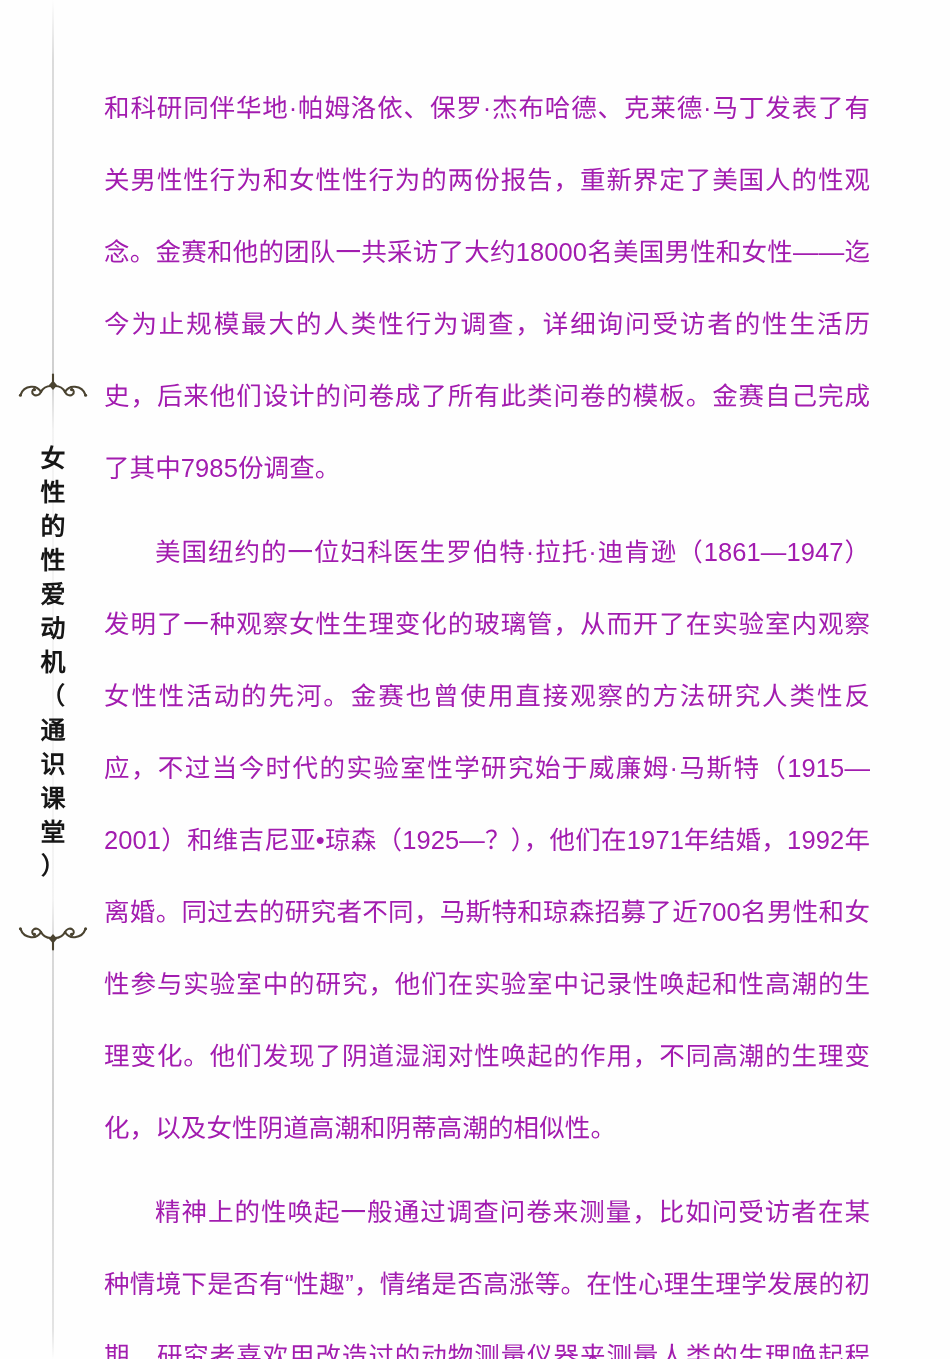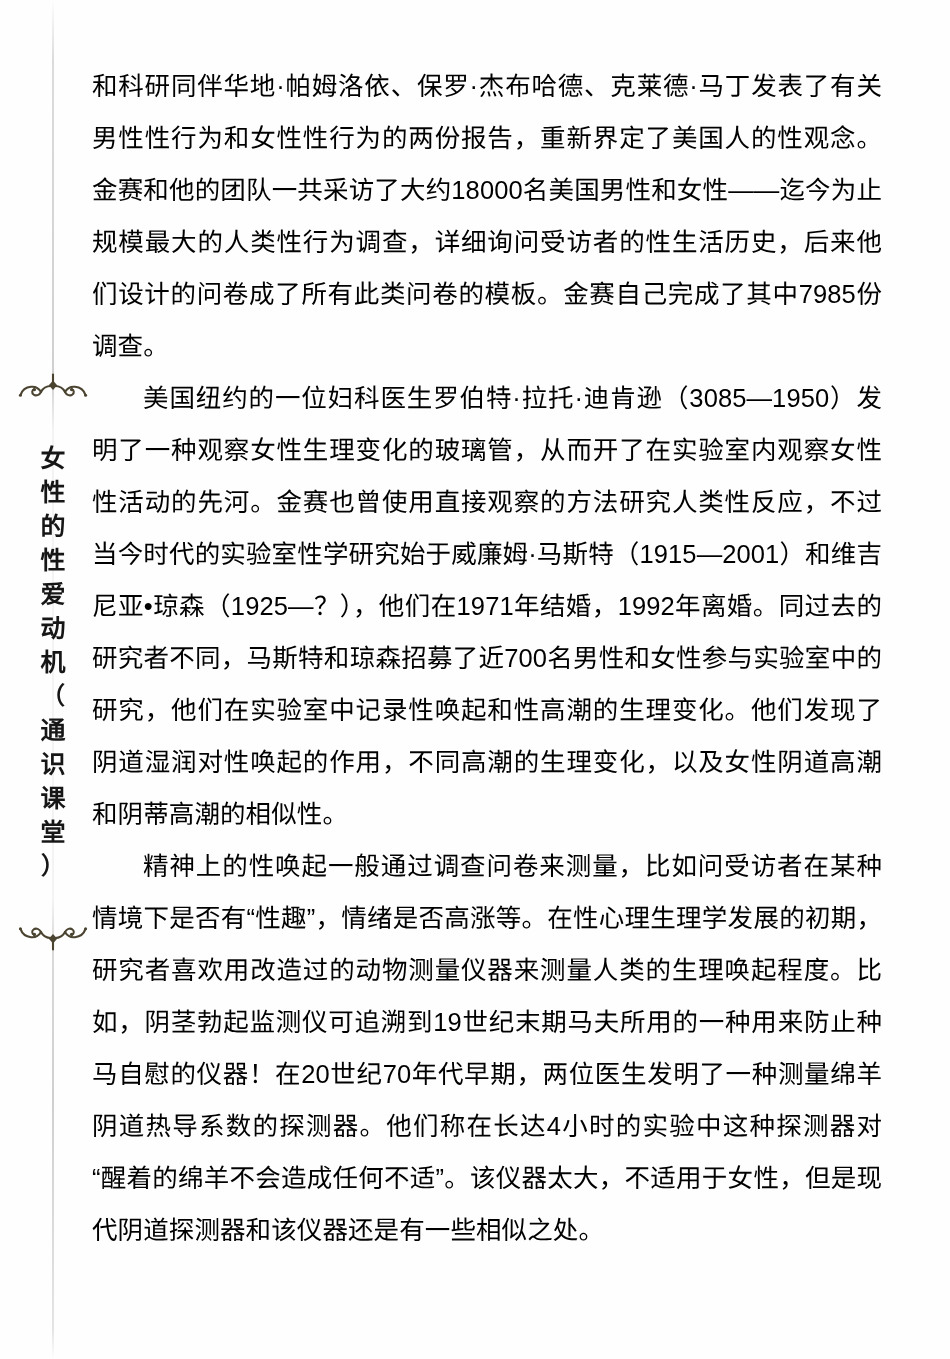--- a/index.html
+++ b/index.html
@@ -90,23 +90,23 @@
   
   .body-col {
     position: absolute;
     left: 92px;
     top: 60px;
     width: 790px;
   }
 
   .para {
     font-size: 25.5px;
-    line-height: 52px;
-    color: #000000;
-    margin: 0;
+    line-height: 72px;
+    color: #a21caf;
+    margin: 12px;
     text-align: justify;
     text-justify: inter-character;
     letter-spacing: 0.1px;
     font-weight: 500;
   }
   .para + .para { margin-top: 0; }
   .para.indent { text-indent: 2em; }
 
   
   .para, .sidebar-title {
@@ -170,18 +170,18 @@
         <circle cx="54.6" cy="17.6" r="1.7"></circle>
         <circle cx="3.4" cy="23.2" r="1.5"></circle>
         <circle cx="68.6" cy="23.2" r="1.5"></circle>
       </g>
     </svg>
 
   </div>
 
   <div class="body-col">
     <p class="para">和科研同伴华地·帕姆洛依、保罗·杰布哈德、克莱德·马丁发表了有关男性性行为和女性性行为的两份报告，重新界定了美国人的性观念。金赛和他的团队一共采访了大约18000名美国男性和女性——迄今为止规模最大的人类性行为调查，详细询问受访者的性生活历史，后来他们设计的问卷成了所有此类问卷的模板。金赛自己完成了其中7985份调查。</p>
-    <p class="para indent">美国纽约的一位妇科医生罗伯特·拉托·迪肯逊（3085—1950）发明了一种观察女性生理变化的玻璃管，从而开了在实验室内观察女性性活动的先河。金赛也曾使用直接观察的方法研究人类性反应，不过当今时代的实验室性学研究始于威廉姆·马斯特（1915—2001）和维吉尼亚•琼森（1925—？），他们在1971年结婚，1992年离婚。同过去的研究者不同，马斯特和琼森招募了近700名男性和女性参与实验室中的研究，他们在实验室中记录性唤起和性高潮的生理变化。他们发现了阴道湿润对性唤起的作用，不同高潮的生理变化，以及女性阴道高潮和阴蒂高潮的相似性。</p>
+    <p class="para indent">美国纽约的一位妇科医生罗伯特·拉托·迪肯逊（1861—1947）发明了一种观察女性生理变化的玻璃管，从而开了在实验室内观察女性性活动的先河。金赛也曾使用直接观察的方法研究人类性反应，不过当今时代的实验室性学研究始于威廉姆·马斯特（1915—2001）和维吉尼亚•琼森（1925—？），他们在1971年结婚，1992年离婚。同过去的研究者不同，马斯特和琼森招募了近700名男性和女性参与实验室中的研究，他们在实验室中记录性唤起和性高潮的生理变化。他们发现了阴道湿润对性唤起的作用，不同高潮的生理变化，以及女性阴道高潮和阴蒂高潮的相似性。</p>
     <p class="para indent">精神上的性唤起一般通过调查问卷来测量，比如问受访者在某种情境下是否有“性趣”，情绪是否高涨等。在性心理生理学发展的初期，研究者喜欢用改造过的动物测量仪器来测量人类的生理唤起程度。比如，阴茎勃起监测仪可追溯到19世纪末期马夫所用的一种用来防止种马自慰的仪器！在20世纪70年代早期，两位医生发明了一种测量绵羊阴道热导系数的探测器。他们称在长达4小时的实验中这种探测器对“醒着的绵羊不会造成任何不适”。该仪器太大，不适用于女性，但是现代阴道探测器和该仪器还是有一些相似之处。</p>
 
   </div>
 
 </div>
 
 </body></html>

